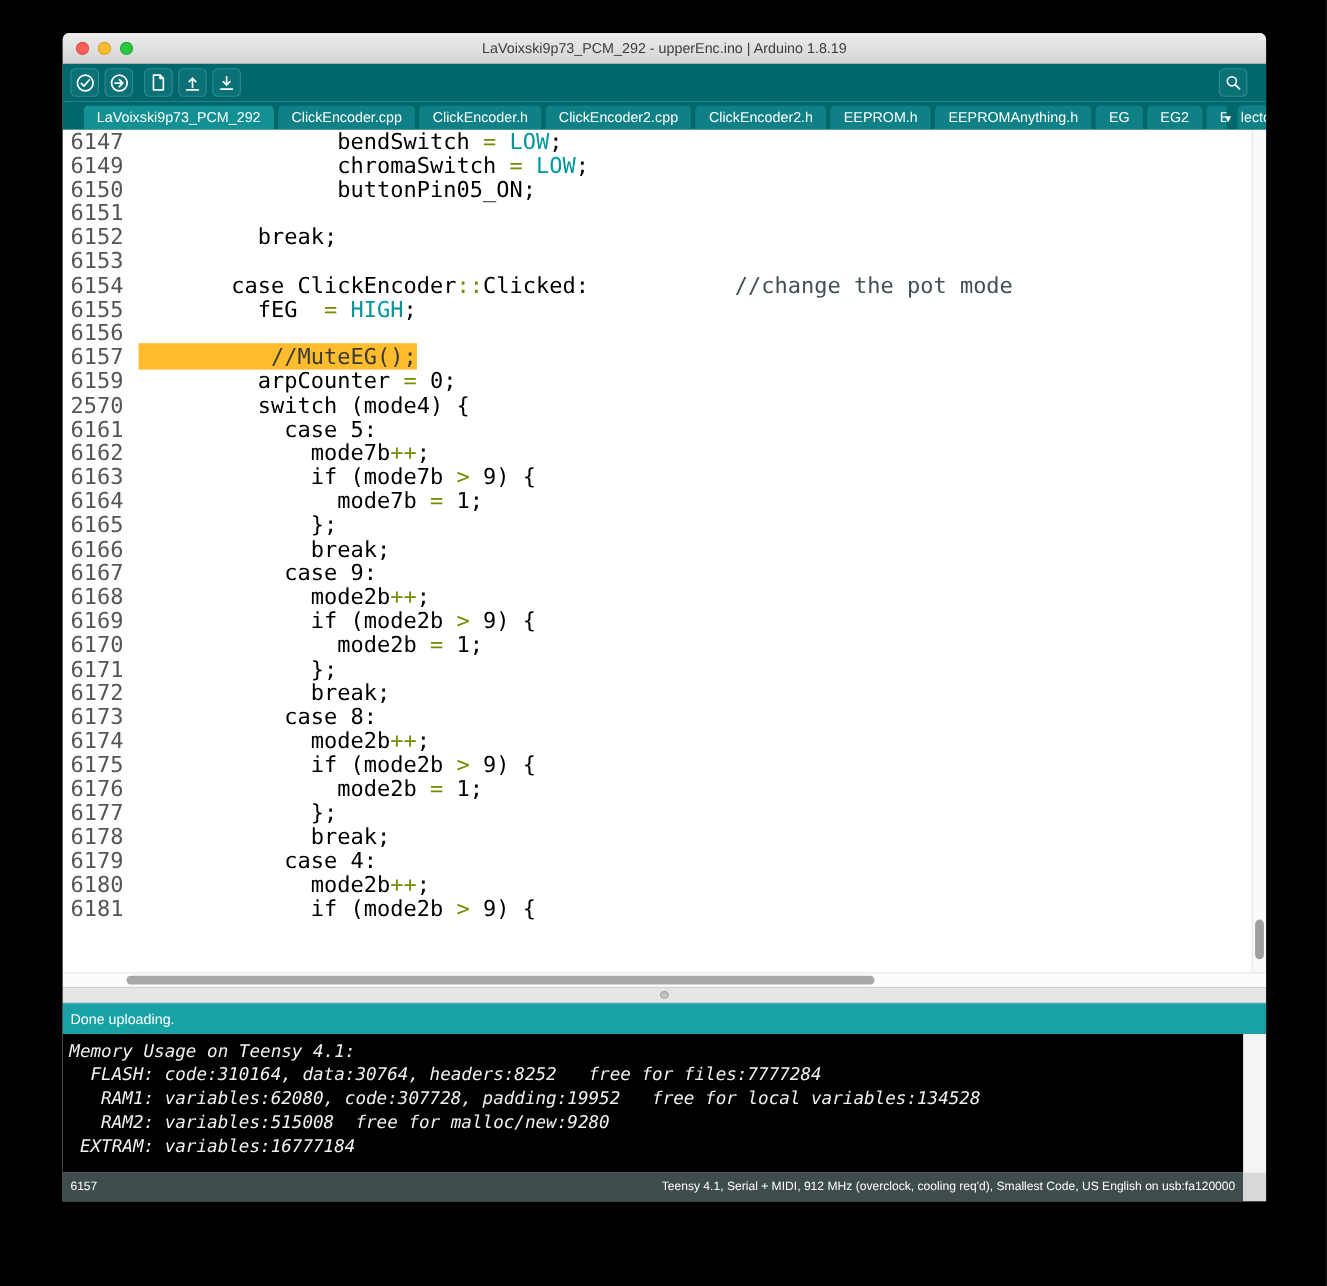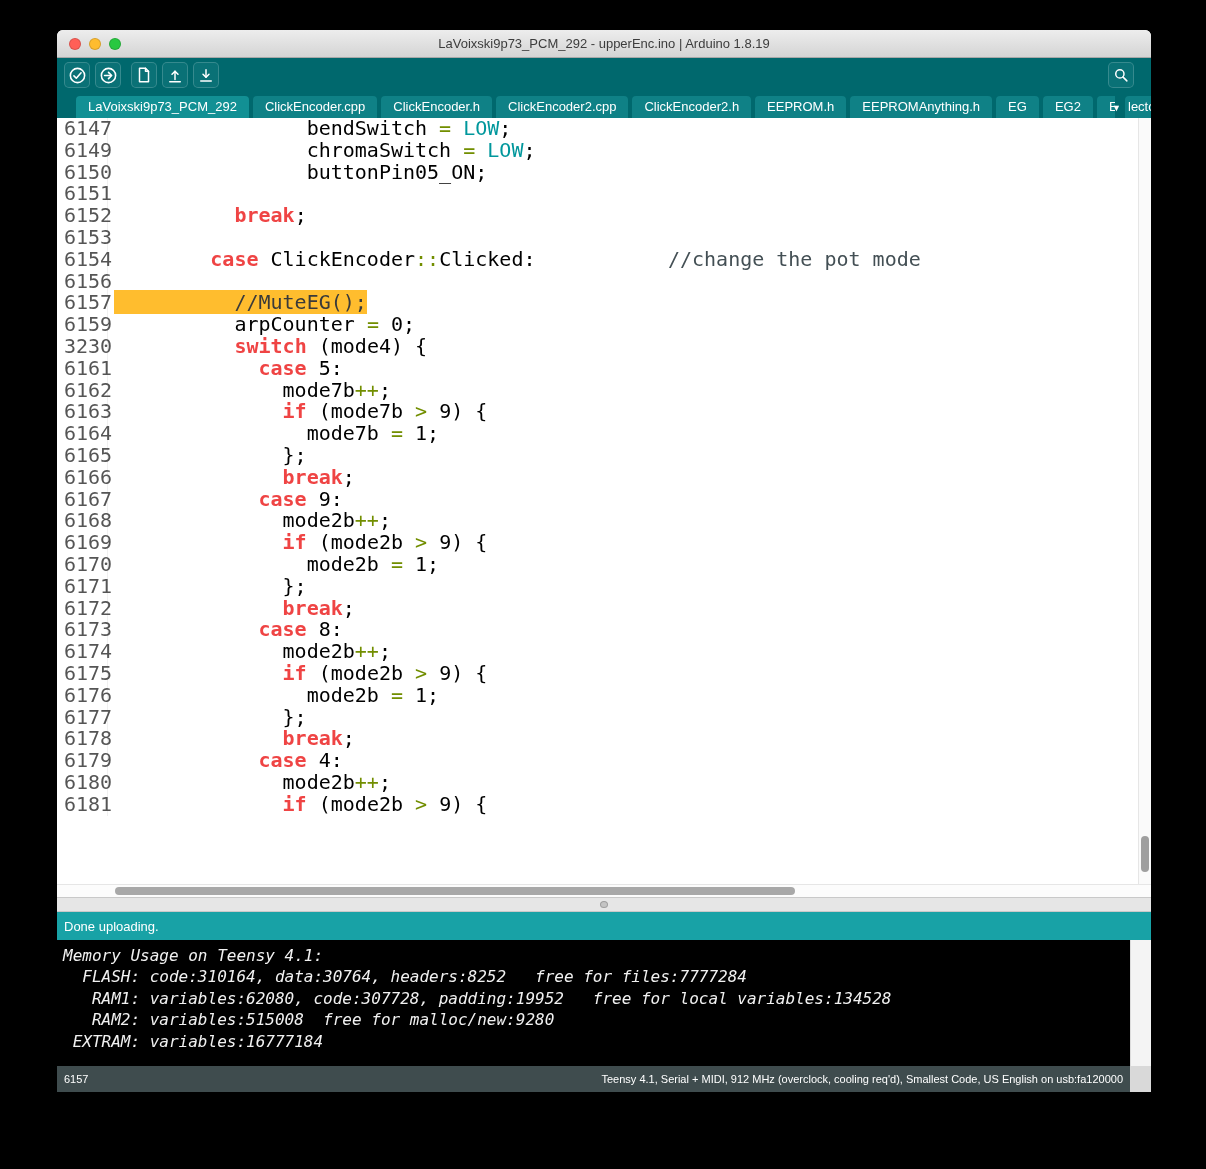--- a/index.html
+++ b/index.html
@@ -42,25 +42,25 @@
               overflow:hidden; padding-left:3px; white-space:nowrap; }
   .tab-menu { position:absolute; right:30px; bottom:5px; color:#fff; font-size:9px; cursor:pointer; }
 
   
   .editor { flex:none; height:766px; background:#fff; position:relative; overflow:hidden;
             font-family:"DejaVu Sans Mono", monospace; font-size:20px; }
   .code-line { height:21.8px; line-height:21.8px; white-space:pre; display:flex; }
   .ln { flex:none; width:51px; padding-left:7px; color:#555; border-right:1px solid #f0f0f0; }
   .code-text { padding-left:6px; }
   .tp { color:#000000; }
-  .tk { color:#ef4444; font-weight:bold; }
+  .tk { color:#000000; font-weight:normal; }
   .to { color:#728E00; }
   .tt { color:#00979C; }
   .tc { color:#434F54; }
-  .ts { background:#ffbd2e; color:#3a3a3a; }
+  .ts { background:#ffbd2e; color:#3a3a3a;margin-left:12px; }
 
   .vscroll { position:absolute; top:0; right:0; bottom:0; width:13px; background:#fafafa;
              border-left:1px solid #e6e6e6; }
   .vthumb { position:absolute; right:2px; bottom:12px; width:8px; height:36px;
             background:#9f9f9f; border-radius:4px; }
 
   .hscroll { flex:none; height:13px; background:#fcfcfc; border-top:1px solid #e6e6e6; position:relative; }
   .hthumb { position:absolute; top:2px; left:58px; width:680px; height:8px;
             background:#a8a8a8; border-radius:4px; }
 
@@ -159,24 +159,25 @@
 
     <div class="editor">
       <div id="code-lines">
           <div class="code-line"><span class="ln">6147</span><span class="code-text"><span class="tp">                bendSwitch </span><span class="to">=</span><span class="tp"> </span><span class="tt">LOW</span><span class="tp">;</span></span></div>
           <div class="code-line"><span class="ln">6149</span><span class="code-text"><span class="tp">                chromaSwitch </span><span class="to">=</span><span class="tp"> </span><span class="tt">LOW</span><span class="tp">;</span></span></div>
           <div class="code-line"><span class="ln">6150</span><span class="code-text"><span class="tp">                buttonPin05_ON;</span></span></div>
           <div class="code-line"><span class="ln">6151</span><span class="code-text"></span></div>
           <div class="code-line"><span class="ln">6152</span><span class="code-text"><span class="tp">          </span><span class="tk">break</span><span class="tp">;</span></span></div>
           <div class="code-line"><span class="ln">6153</span><span class="code-text"></span></div>
           <div class="code-line"><span class="ln">6154</span><span class="code-text"><span class="tp">        </span><span class="tk">case</span><span class="tp"> ClickEncoder</span><span class="to">::</span><span class="tp">Clicked:           </span><span class="tc">//change the pot mode</span></span></div>
+          <div class="code-line"><span class="ln">6155</span><span class="code-text"><span class="tp">          fEG  </span><span class="to">=</span><span class="tp"> </span><span class="tt">HIGH</span><span class="tp">;</span></span></div>
           <div class="code-line"><span class="ln">6156</span><span class="code-text"></span></div>
           <div class="code-line"><span class="ln">6157</span><span class="code-text"><span class="ts">          //MuteEG();</span></span></div>
           <div class="code-line"><span class="ln">6159</span><span class="code-text"><span class="tp">          arpCounter </span><span class="to">=</span><span class="tp"> 0;</span></span></div>
-          <div class="code-line"><span class="ln">3230</span><span class="code-text"><span class="tp">          </span><span class="tk">switch</span><span class="tp"> (mode4) {</span></span></div>
+          <div class="code-line"><span class="ln">2570</span><span class="code-text"><span class="tp">          </span><span class="tk">switch</span><span class="tp"> (mode4) {</span></span></div>
           <div class="code-line"><span class="ln">6161</span><span class="code-text"><span class="tp">            </span><span class="tk">case</span><span class="tp"> 5:</span></span></div>
           <div class="code-line"><span class="ln">6162</span><span class="code-text"><span class="tp">              mode7b</span><span class="to">++</span><span class="tp">;</span></span></div>
           <div class="code-line"><span class="ln">6163</span><span class="code-text"><span class="tp">              </span><span class="tk">if</span><span class="tp"> (mode7b </span><span class="to">&gt;</span><span class="tp"> 9) {</span></span></div>
           <div class="code-line"><span class="ln">6164</span><span class="code-text"><span class="tp">                mode7b </span><span class="to">=</span><span class="tp"> 1;</span></span></div>
           <div class="code-line"><span class="ln">6165</span><span class="code-text"><span class="tp">              };</span></span></div>
           <div class="code-line"><span class="ln">6166</span><span class="code-text"><span class="tp">              </span><span class="tk">break</span><span class="tp">;</span></span></div>
           <div class="code-line"><span class="ln">6167</span><span class="code-text"><span class="tp">            </span><span class="tk">case</span><span class="tp"> 9:</span></span></div>
           <div class="code-line"><span class="ln">6168</span><span class="code-text"><span class="tp">              mode2b</span><span class="to">++</span><span class="tp">;</span></span></div>
           <div class="code-line"><span class="ln">6169</span><span class="code-text"><span class="tp">              </span><span class="tk">if</span><span class="tp"> (mode2b </span><span class="to">&gt;</span><span class="tp"> 9) {</span></span></div>
           <div class="code-line"><span class="ln">6170</span><span class="code-text"><span class="tp">                mode2b </span><span class="to">=</span><span class="tp"> 1;</span></span></div>

